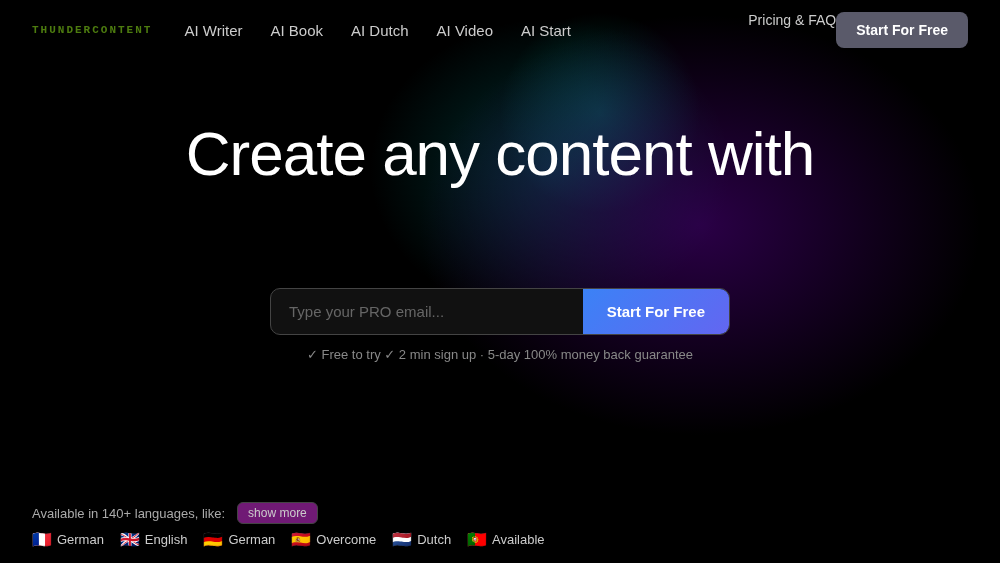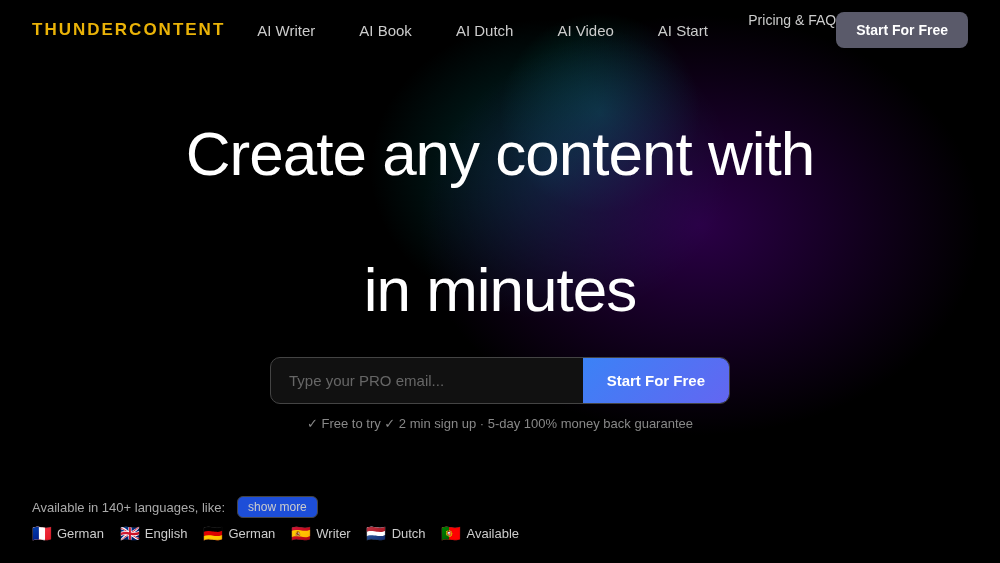--- a/index.html
+++ b/index.html
@@ -31,30 +31,31 @@
       position: relative;
       z-index: 10;
       display: flex;
       align-items: center;
       padding: 0 32px;
       height: 60px;
       gap: 32px;
     }
 
     .logo {
-      font-size: 17px;
+      font-size: 11px;
       font-weight: 700;
       letter-spacing: 2px;
-      color: #eab308;
-      white-space: nowrap;
+      color: #4d7c0f;
+      white-space: nowrap;
+      font-family: Liberation Mono, monospace;
     }
 
     .nav-links {
       display: flex;
-      gap: 44px;
+      gap: 28px;
       align-items: flex-start;
     }
 
     .nav-link {
       font-size: 15px;
       color: #ccc;
       cursor: pointer;
       text-decoration: none;
       white-space: nowrap;
     }
@@ -160,21 +161,21 @@
       color: #888;
     }
 
     .lang-label {
       font-size: 13px;
       color: #aaa;
       white-space: nowrap;
     }
 
     .show-more-btn {
-      background: #1d4ed8;
+      background: #701a75;
       border: 1px solid #444;
       border-radius: 6px;
       padding: 3px 10px;
       font-size: 12px;
       color: #ccc;
       cursor: pointer;
     }
 
     .lang-item {
       display: flex;
@@ -183,21 +184,21 @@
       font-size: 13px;
       color: #ccc;
     }
 
     .flag {
       font-size: 16px;
     }
 
     .languages-section {
       position: absolute;
-      bottom: 20px;
+      bottom: 14px;
       left: 32px;
       z-index: 10;
     }
 
     .lang-row1 {
       display: flex;
       align-items: center;
       gap: 12px;
       margin-bottom: 6px;
     }
@@ -227,21 +228,20 @@
   <div class="nav-right">
     <span class="pricing-link">Pricing &amp; FAQ</span>
     <button class="btn-start-nav">Start For Free</button>
   </div>
 </nav>
 
 <div class="hero">
   <h1 class="hero-title">
     <span>Create any content with</span><br>
     <br>
-    <span>in minutes</span>
   </h1>
 
 
   <div class="email-form">
     <input class="email-input" type="email" placeholder="Type your PRO email..." style="">
     <button class="btn-start-hero">Start For Free</button>
   </div>
 
   <p class="guarantee-text">✓ Free to try ✓ 2 min sign up · 5-day 100% money back guarantee</p>
 </div>
@@ -259,21 +259,21 @@
     <div class="lang-item">
       <span class="flag">🇬🇧</span>
       <span>English</span>
     </div>
     <div class="lang-item">
       <span class="flag">🇩🇪</span>
       <span>German</span>
     </div>
     <div class="lang-item">
       <span class="flag">🇪🇸</span>
-      <span>Writer</span>
+      <span>Overcome</span>
     </div>
     <div class="lang-item">
       <span class="flag">🇳🇱</span>
       <span>Dutch</span>
     </div>
     <div class="lang-item">
       <span class="flag">🇵🇹</span>
       <span>Available</span>
     </div>
   </div>

